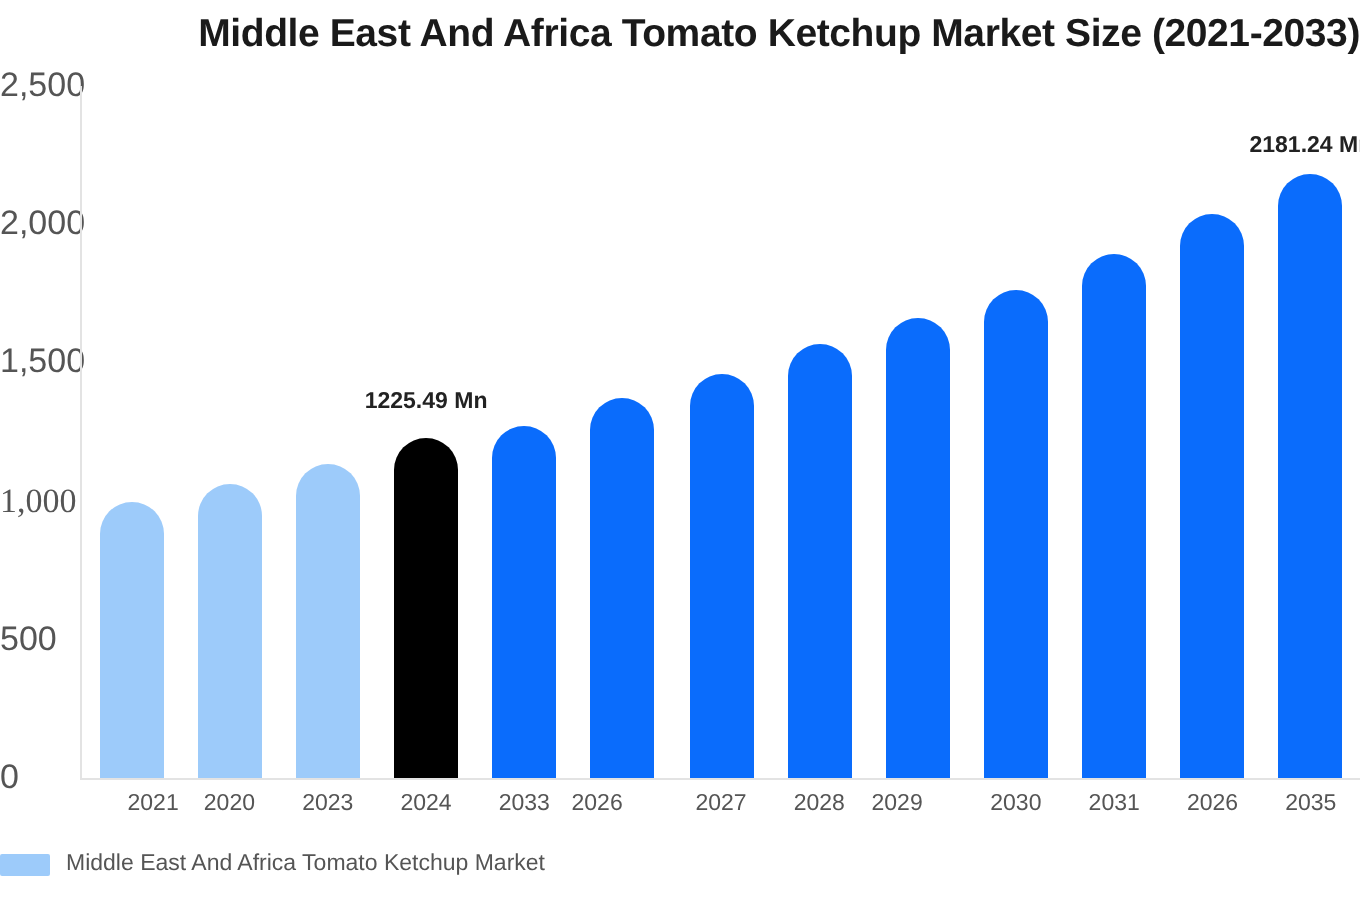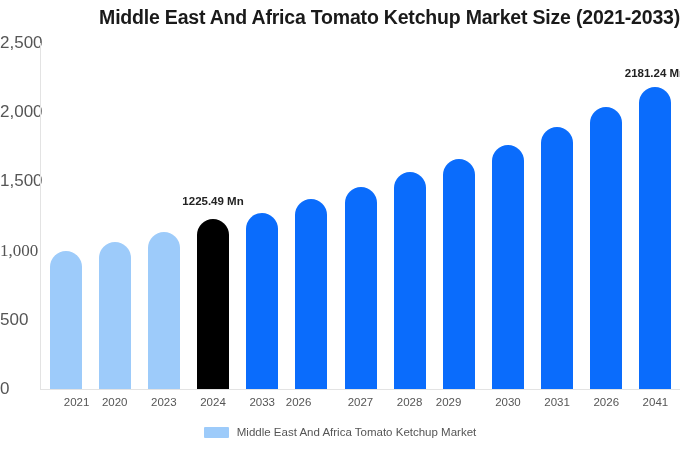--- a/index.html
+++ b/index.html
@@ -121,21 +121,21 @@
     white-space: nowrap;
   }
   
   .legend {
     position: absolute;
     left: 0;
     top: 426px;
     width: 680px;
     display: flex;
     align-items: center;
-    justify-content: center;
+    justify-content: flex-start;
     gap: 8px;
   }
   .legend-swatch {
     width: 25px;
     height: 11px;
     border-radius: 1px;
   }
   .legend-label {
     font-size: 11.5px;
     color: #555555;
@@ -213,21 +213,21 @@
       <div class="x-tick-label" style="left: 98.3077px; width: 49.1538px;">2023</div>
       <div class="x-tick-label" style="left: 147.462px; width: 49.1538px; text-align: center;">2024</div>
       <div class="x-tick-label" style="left: 196.615px; width: 49.1538px;">2033</div>
       <div class="x-tick-label" style="left: 233px; width: 49.1538px;">2026</div>
       <div class="x-tick-label" style="left: 294.923px; width: 49.1538px;">2027</div>
       <div class="x-tick-label" style="left: 344.077px; width: 49.1538px;">2028</div>
       <div class="x-tick-label" style="left: 383px; width: 49.1538px;">2029</div>
       <div class="x-tick-label" style="left: 442.385px; width: 49.1538px;">2030</div>
       <div class="x-tick-label" style="left: 491.538px; width: 49.1538px;">2031</div>
       <div class="x-tick-label" style="left: 540.692px; width: 49.1538px;">2026</div>
-      <div class="x-tick-label" style="left: 589.846px; width: 49.1538px;">2041</div>
+      <div class="x-tick-label" style="left: 589.846px; width: 49.1538px;">2035</div>
     </div>
 
   <div class="legend">
       <span class="legend-swatch" style="background: rgb(157, 203, 250);"></span>
       <span class="legend-label">Middle East And Africa Tomato Ketchup Market</span>
     </div>
 
 </div>
 
 </body></html>

